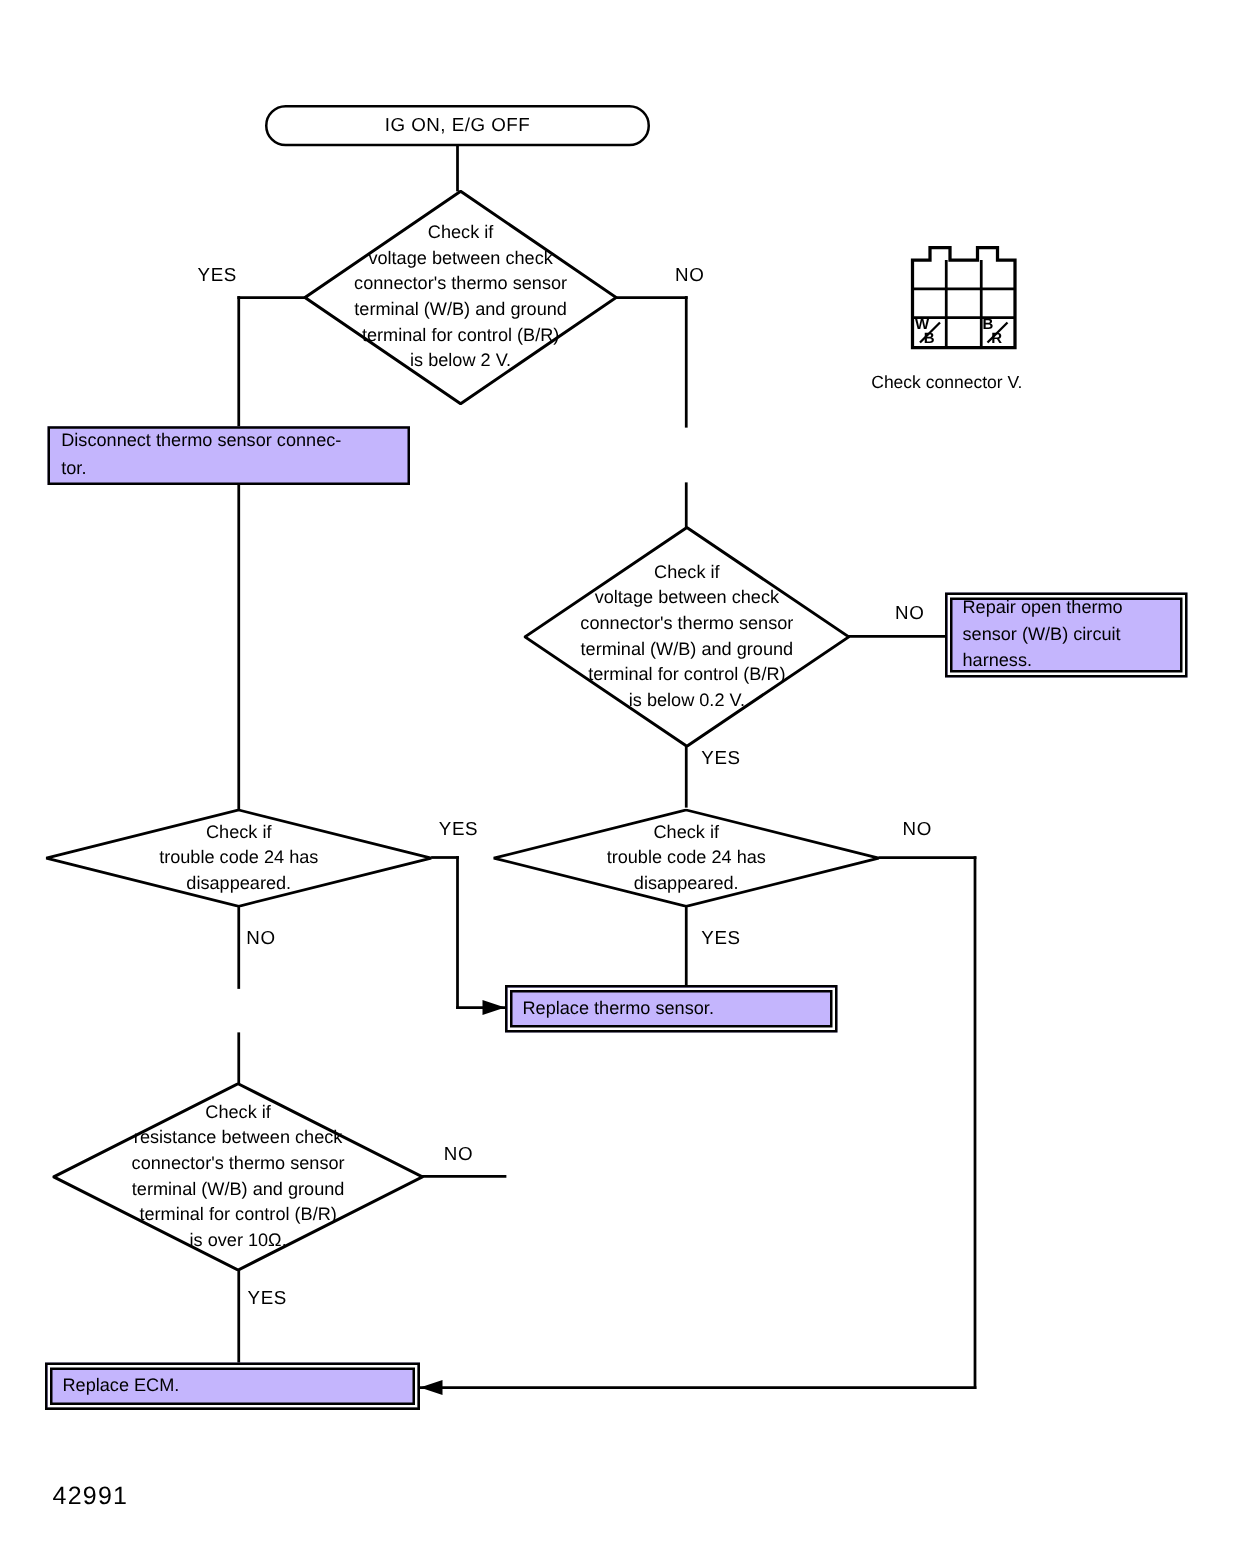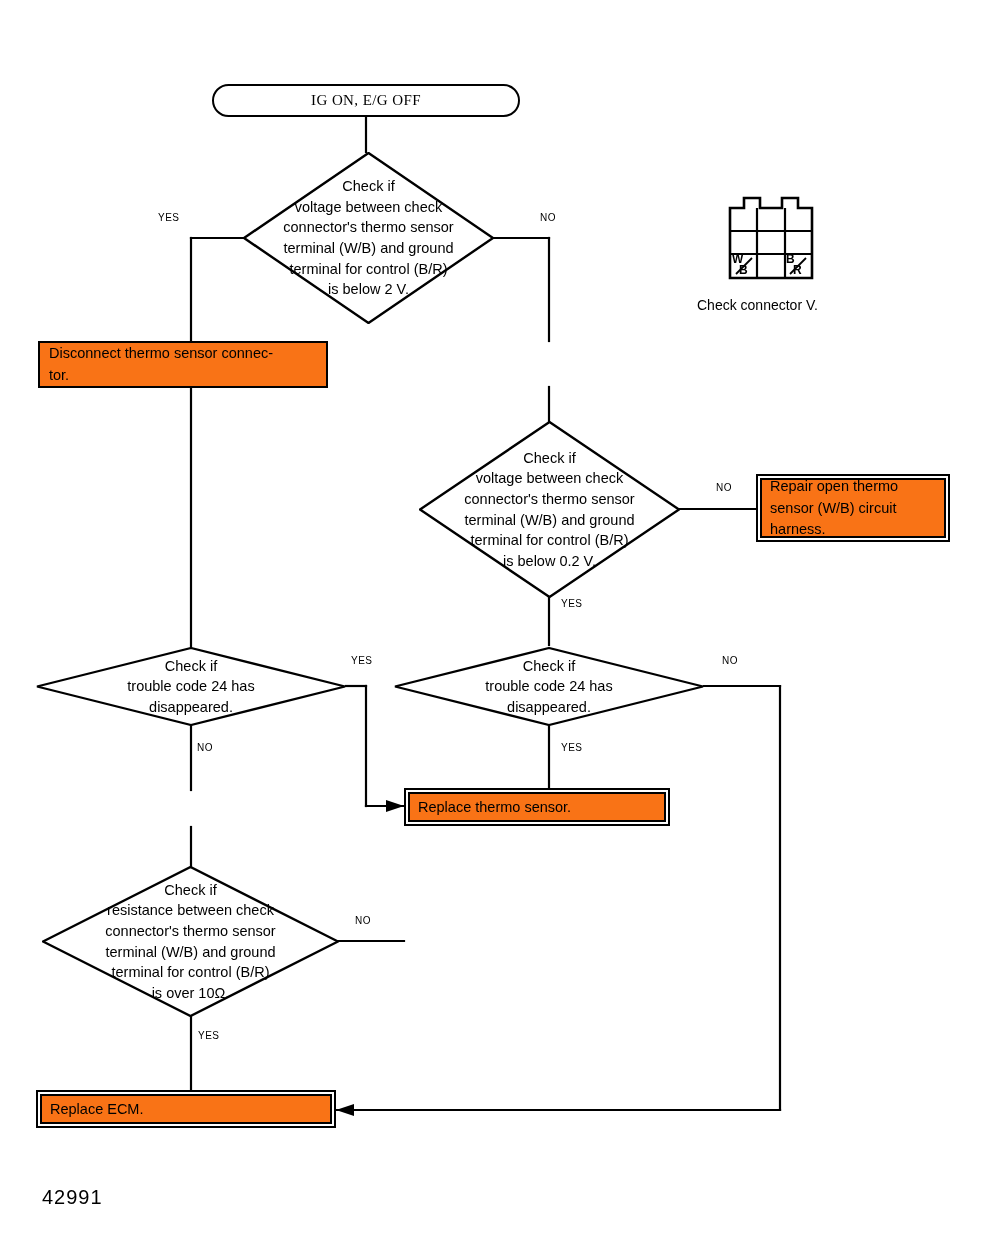--- a/index.html
+++ b/index.html
@@ -7,26 +7,26 @@
        font-family:"Liberation Sans","DejaVu Sans",sans-serif;color:#000;}
   #sheet{position:absolute;left:0;top:0;width:988px;height:1241px;overflow:hidden;}
 
   
   .node{position:absolute;box-sizing:border-box;}
 
   
   .terminator{
     border:2px solid #000;border-radius:999px;background:#fff;
     display:flex;align-items:center;justify-content:center;
-    font-size:15px;letter-spacing:.4px;font-family:Liberation Serif, serif;
+    font-size:15px;letter-spacing:.4px;
   }
 
   
   .process{
-    border:2px solid #000;background:#f97316;
+    border:2px solid #000;background:#c4b5fd;
     display:flex;align-items:center;
     padding:5px 9px;font-size:14.5px;line-height:1.45;
   }
   
   .process.emph{
     border:2px solid #000;
     box-shadow:inset 0 0 0 2px #fff, inset 0 0 0 4px #000;
     padding:7px 12px;
   }
 
@@ -34,21 +34,21 @@
   .decision{display:block;}
   .decision svg{position:absolute;left:0;top:0;width:100%;height:100%;}
   .decision .dtext{
     position:absolute;left:0;top:0;width:100%;height:100%;
     display:flex;flex-direction:column;align-items:center;justify-content:center;
     font-size:14.5px;line-height:1.42;text-align:center;
   }
   .decision .dtext span{display:block;white-space:nowrap;}
 
   
-  .elabel{position:absolute;font-size:10px;letter-spacing:.5px;}
+  .elabel{position:absolute;font-size:15px;letter-spacing:.5px;}
 
   
   .connfig{position:absolute;}
   .conncap{position:absolute;font-size:14px;}
   .cell-lbl{position:absolute;font-size:12px;font-weight:bold;}
 
   .figno{position:absolute;font-size:20px;letter-spacing:1px;margin-top:39px;}
 
   #wires{position:absolute;left:0;top:0;width:988px;height:1241px;pointer-events:none;}
 </style>

